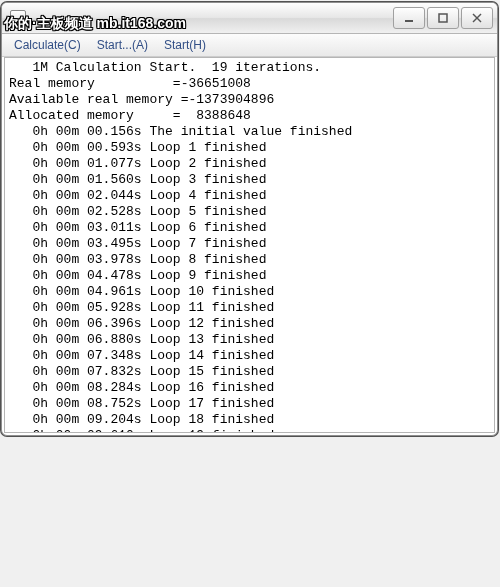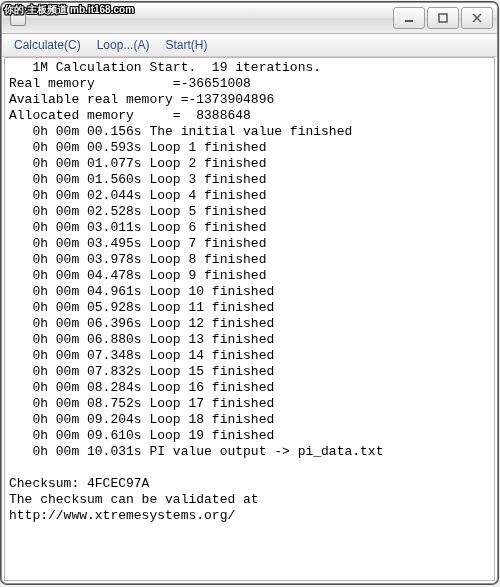--- a/index.html
+++ b/index.html
@@ -9,21 +9,21 @@
     height: 587px;
     font-family: Arial, sans-serif;
     background: #f0f0f0;
     overflow: hidden;
   }
   .window {
     position: absolute;
     left: 1px;
     top: 2px;
     width: 497px;
-    height: 582px;
+    height: 434px;
     background: #fff;
     border: 1px solid #8f8f8f;
     border-radius: 6px;
     box-shadow: 0 0 0 1px #525252;
     box-sizing: border-box;
   }
   .titlebar {
     height: 30px;
     background: linear-gradient(#fefefe, #e7e7e7 48%, #d9d9d9 52%, #f0f0f0);
     border-bottom: 1px solid #b5b5b5;
@@ -44,23 +44,23 @@
     height: 16px;
     margin-right: 6px;
     background: linear-gradient(#fff,#ddd);
     border: 1px solid #888;
     border-radius: 2px;
     box-sizing: border-box;
   }
   .watermark {
     position: absolute;
     left: 4px;
-    top: 3px;
+    top: 15px;
     font-weight: bold;
-    font-size: 10px;
+    font-size: 14px;
     color: #fff;
     text-shadow: 1px 0 #000, -1px 0 #000, 0 1px #000, 0 -1px #000,
                  1px 1px #000, -1px -1px #000, 1px -1px #000, -1px 1px #000;
     pointer-events: none;
   }
   .win-controls {
     display: flex;
     gap: 2px;
   }
   .win-btn {
@@ -142,21 +142,21 @@
         <svg viewBox="0 0 12 12">
             <line x1="2" y1="2" x2="10" y2="10" stroke="#555" stroke-width="1.5"></line>
             <line x1="10" y1="2" x2="2" y2="10" stroke="#555" stroke-width="1.5"></line>
           </svg>
       </div>
     </div>
   </div>
 
   <div class="menubar">
     <div class="menu-item">Calculate(C)</div>
-    <div class="menu-item">Loop...(A)</div>
+    <div class="menu-item">Start...(A)</div>
     <div class="menu-item">Start(H)</div>
   </div>
 
   <div class="client">
     <div class="console" id="console">   1M Calculation Start.  19 iterations.
 Real memory          =-36651008
 Available real memory =-1373904896
 Allocated memory     =  8388648
    0h 00m 00.156s The initial value finished
    0h 00m 00.593s Loop 1 finished

